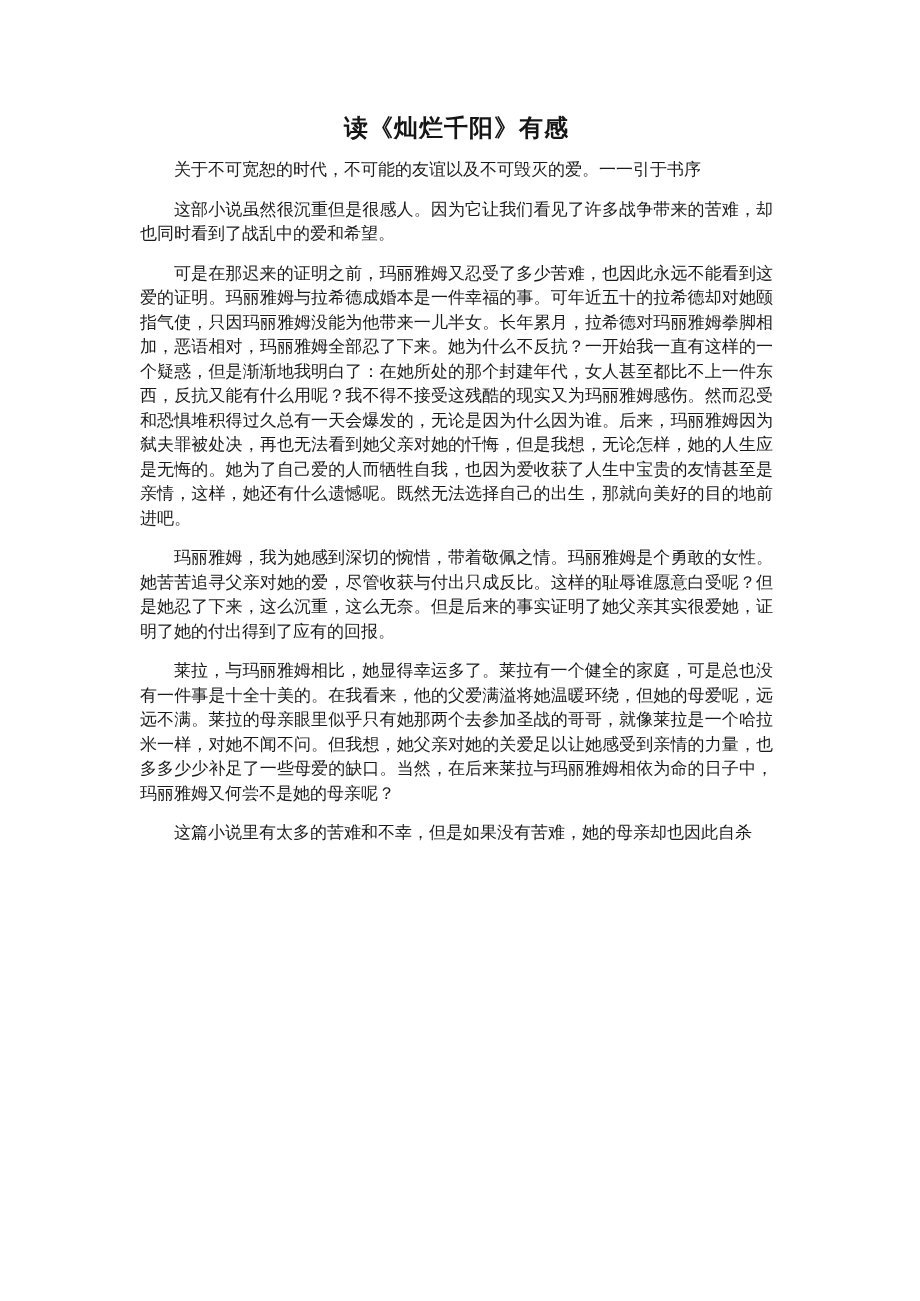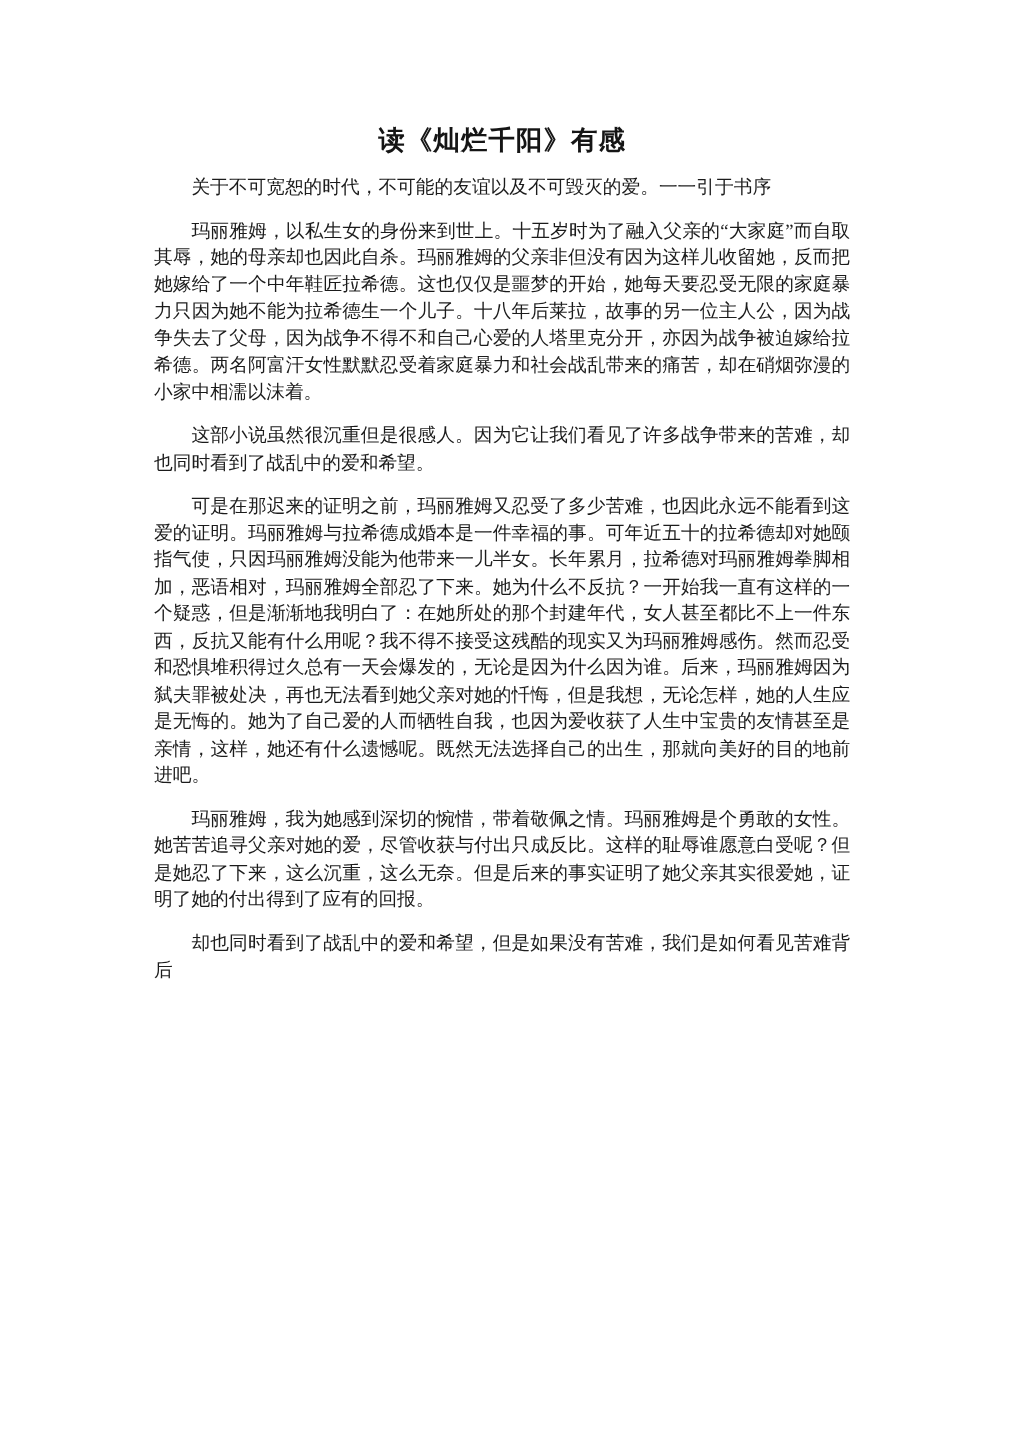--- a/index.html
+++ b/index.html
@@ -41,19 +41,19 @@
   }
 </style>
 </head>
 <body>
 
 <div class="doc-page">
   <h1 class="doc-title">读《灿烂千阳》有感</h1>
 
   <div class="doc-body">
     <p>关于不可宽恕的时代，不可能的友谊以及不可毁灭的爱。一一引于书序</p>
-    <p>玛丽雅姆，以私生女的身份来到世上。十五岁时为了融入父亲的“大家庭”而自取其辱，她的母亲却也因此自杀。玛丽雅姆的父亲非但没有因为这样儿收留她，反而把她嫁给了一个中年鞋匠拉希德。这也仅仅是噩梦的开始，她每天要忍受无限的家庭暴力只因为她不能为拉希德生一个儿子。十八年后莱拉，故事的另一位主人公，因为战争失去了父母，因为战争不得不和自己心爱的人塔里克分开，亦因为战争被迫嫁给拉希德。两名阿富汗女性默默忍受着家庭暴力和社会战乱带来的痛苦，却在硝烟弥漫的小家中相濡以沫着。</p>
     <p>这部小说虽然很沉重但是很感人。因为它让我们看见了许多战争带来的苦难，却也同时看到了战乱中的爱和希望。</p>
     <p>可是在那迟来的证明之前，玛丽雅姆又忍受了多少苦难，也因此永远不能看到这爱的证明。玛丽雅姆与拉希德成婚本是一件幸福的事。可年近五十的拉希德却对她颐指气使，只因玛丽雅姆没能为他带来一儿半女。长年累月，拉希德对玛丽雅姆拳脚相加，恶语相对，玛丽雅姆全部忍了下来。她为什么不反抗？一开始我一直有这样的一个疑惑，但是渐渐地我明白了：在她所处的那个封建年代，女人甚至都比不上一件东西，反抗又能有什么用呢？我不得不接受这残酷的现实又为玛丽雅姆感伤。然而忍受和恐惧堆积得过久总有一天会爆发的，无论是因为什么因为谁。后来，玛丽雅姆因为弑夫罪被处决，再也无法看到她父亲对她的忏悔，但是我想，无论怎样，她的人生应是无悔的。她为了自己爱的人而牺牲自我，也因为爱收获了人生中宝贵的友情甚至是亲情，这样，她还有什么遗憾呢。既然无法选择自己的出生，那就向美好的目的地前进吧。</p>
     <p>玛丽雅姆，我为她感到深切的惋惜，带着敬佩之情。玛丽雅姆是个勇敢的女性。她苦苦追寻父亲对她的爱，尽管收获与付出只成反比。这样的耻辱谁愿意白受呢？但是她忍了下来，这么沉重，这么无奈。但是后来的事实证明了她父亲其实很爱她，证明了她的付出得到了应有的回报。</p>
-    <p>却也同时看到了战乱中的爱和希望，但是如果没有苦难，我们是如何看见苦难背后</p>
+    <p>莱拉，与玛丽雅姆相比，她显得幸运多了。莱拉有一个健全的家庭，可是总也没有一件事是十全十美的。在我看来，他的父爱满溢将她温暖环绕，但她的母爱呢，远远不满。莱拉的母亲眼里似乎只有她那两个去参加圣战的哥哥，就像莱拉是一个哈拉米一样，对她不闻不问。但我想，她父亲对她的关爱足以让她感受到亲情的力量，也多多少少补足了一些母爱的缺口。当然，在后来莱拉与玛丽雅姆相依为命的日子中，玛丽雅姆又何尝不是她的母亲呢？</p>
+    <p>这篇小说里有太多的苦难和不幸，但是如果没有苦难，她的母亲却也因此自杀</p>
   </div>
 </div>
 
 </body></html>

